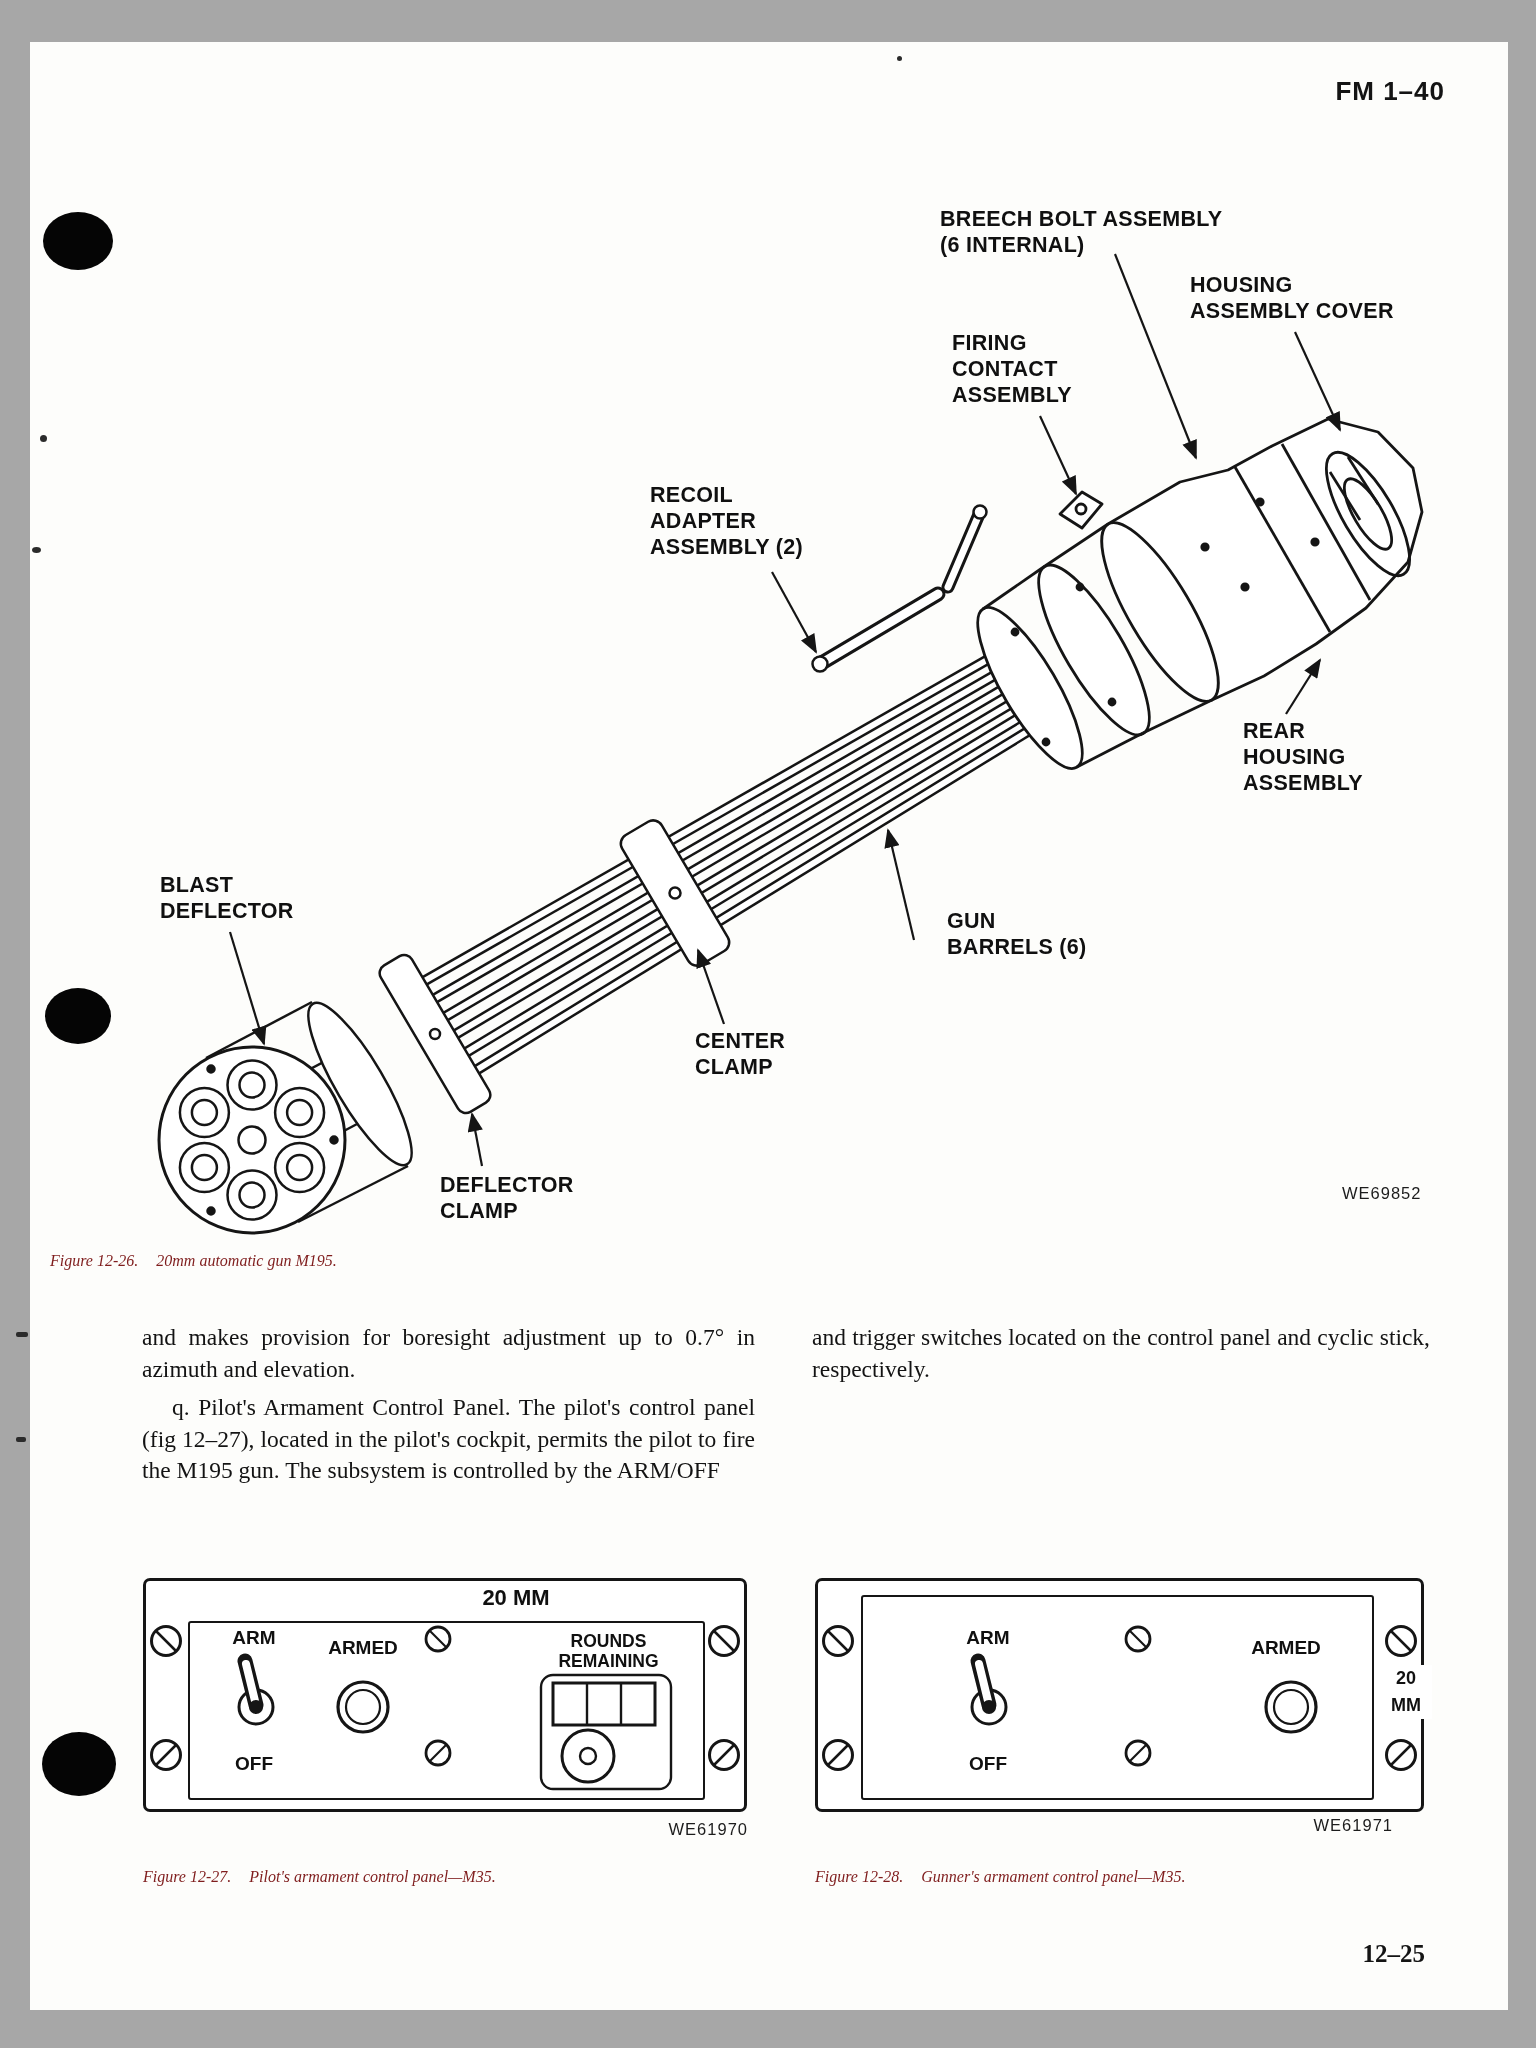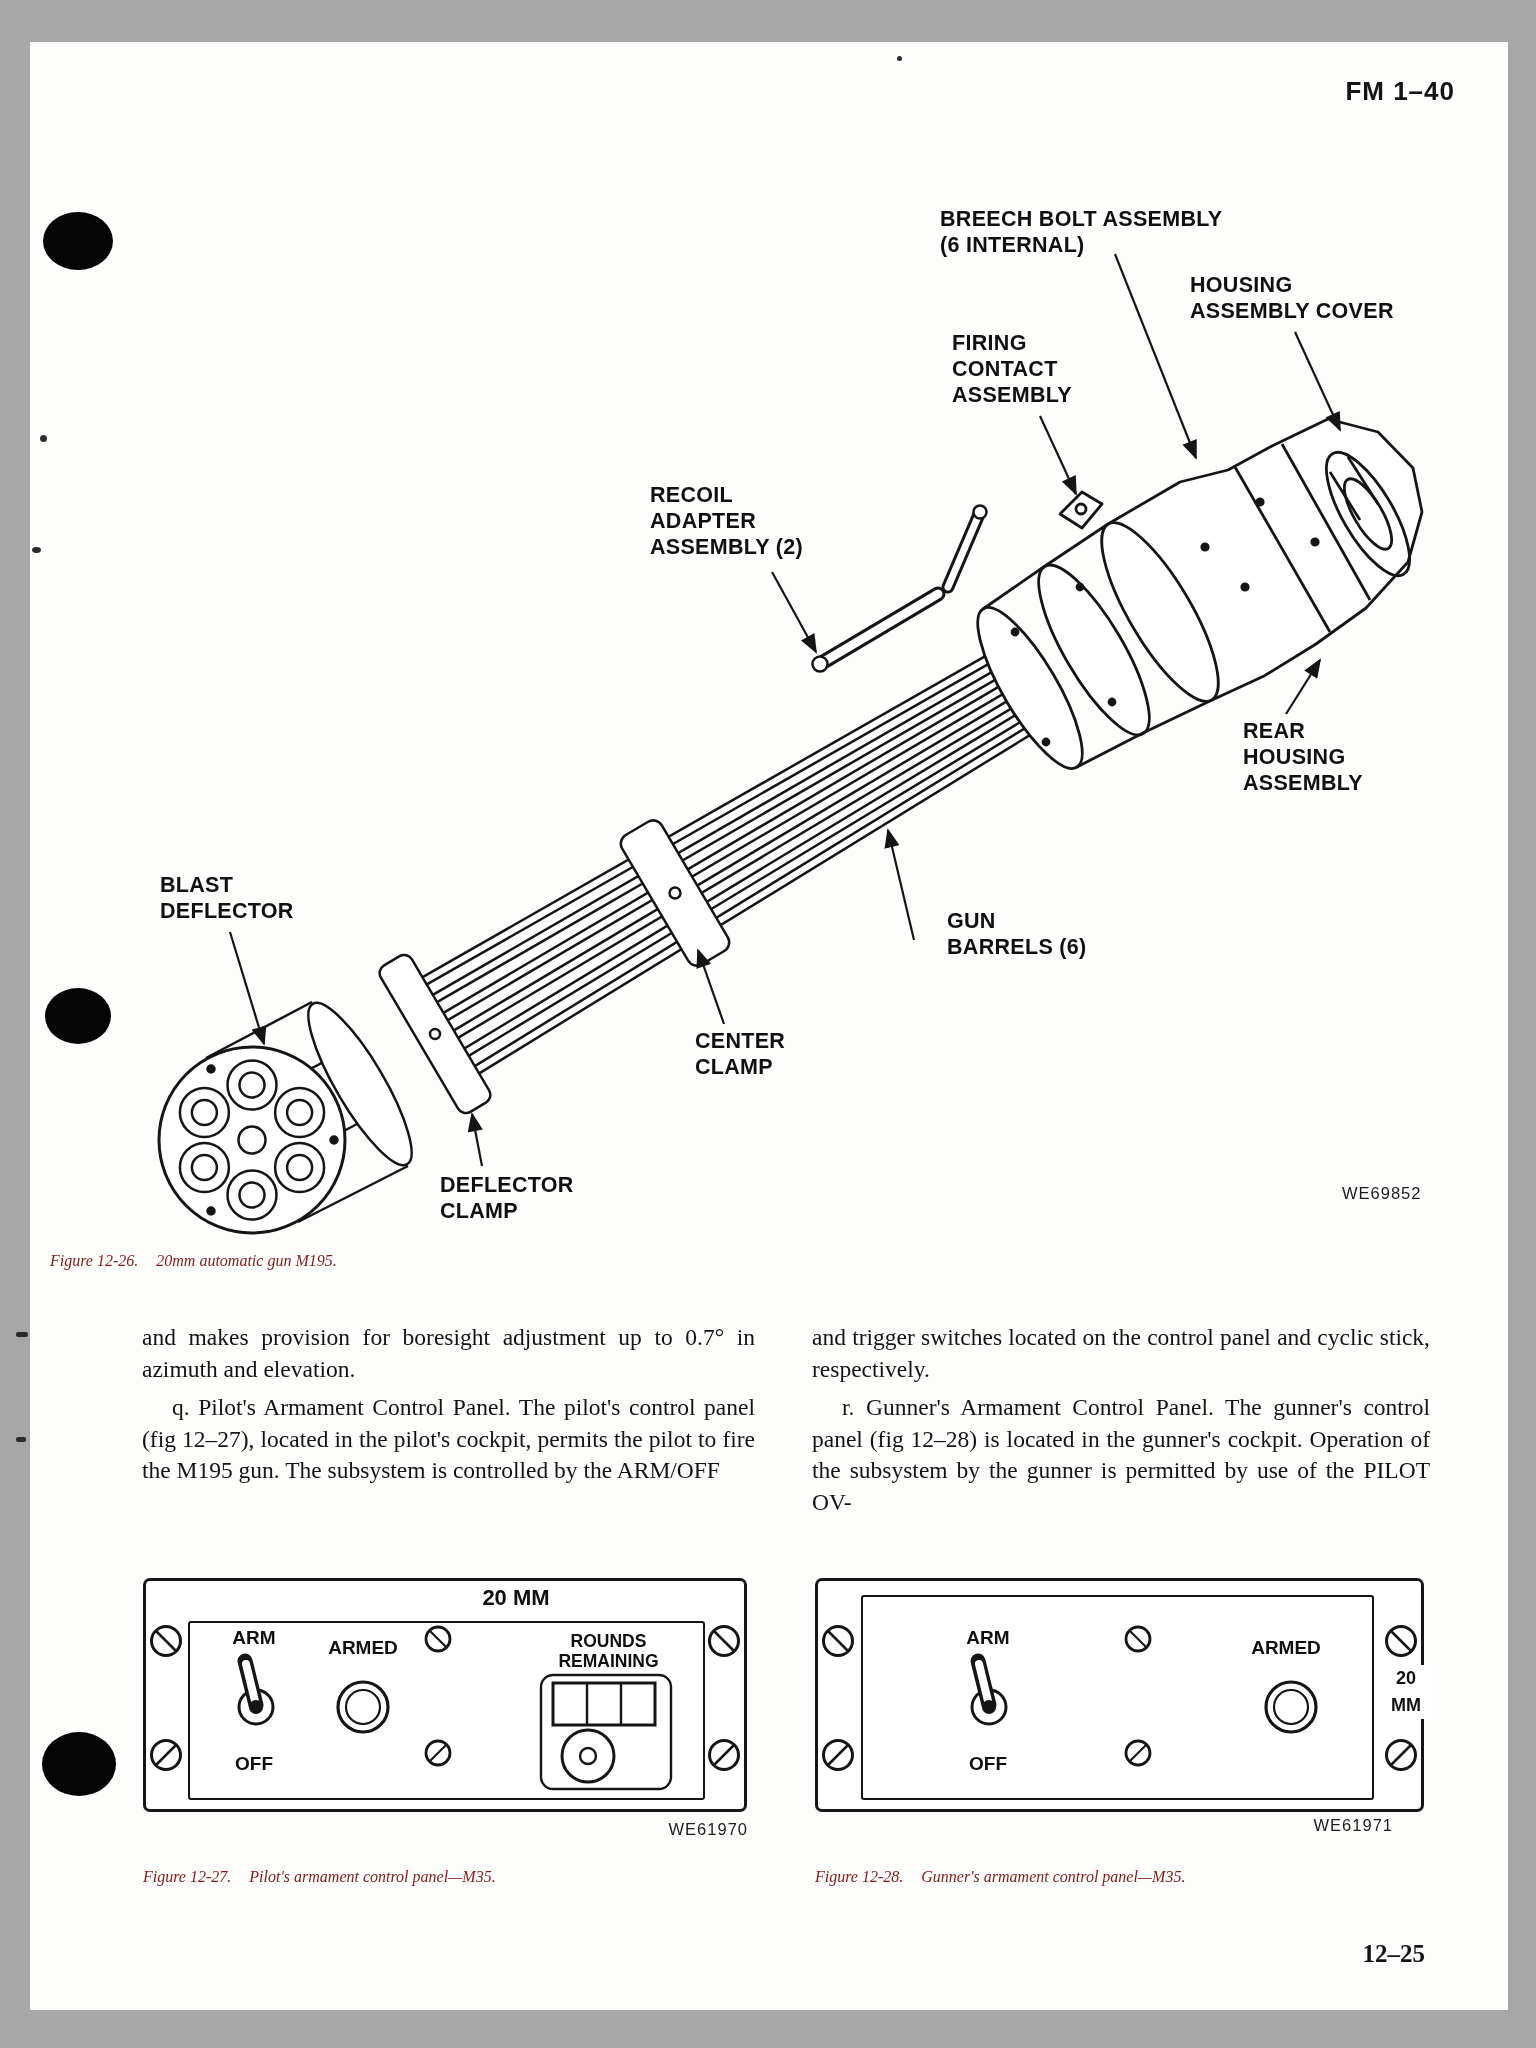--- a/index.html
+++ b/index.html
@@ -1,19 +1,19 @@
 <!DOCTYPE html>
 <html><head>
 <meta charset="utf-8">
 <style>
   html,body{margin:0;padding:0;background:#8f8f8f;}
   .canvas{position:relative;width:1536px;height:2048px;background:#a7a7a7;overflow:hidden;
           font-family:"Liberation Sans",sans-serif;color:#141414;}
   .page{position:absolute;left:30px;top:42px;width:1478px;height:1968px;background:#fdfdfb;}
-  .doc-code{position:absolute;top:34px;right:53px;font-weight:bold;font-size:26px;letter-spacing:1px;}
+  .doc-code{position:absolute;top:34px;right:63px;font-weight:bold;font-size:26px;letter-spacing:1px;}
   .hole{position:absolute;background:#050505;border-radius:50%;}
   .speck{position:absolute;background:#2b2b2b;border-radius:50%;}
   .gun-svg{position:absolute;left:0;top:0;}
   .dlabel{position:absolute;font-weight:bold;font-size:21.5px;line-height:26px;
           white-space:pre-line;letter-spacing:.3px;color:#101010;}
   .photo-id{position:absolute;font-size:16.5px;letter-spacing:1px;color:#1c1c1c;}
   .fig-caption{position:absolute;font-family:"Liberation Serif",serif;font-style:italic;
                font-size:16px;color:#7f1d1d;text-align:left;}
   .fig-caption .cap-label{margin-right:18px;}
   .bodycol{position:absolute;font-family:"Liberation Serif",serif;font-size:23.5px;
@@ -180,21 +180,20 @@
     <div class="fig-caption" style="left:20px;top:1210px;width:1478px;">
       <span class="cap-label">Figure 12-26.</span><span class="cap-text">20mm automatic gun M195.</span>
     </div>
 
     <div class="bodycol" style="left:112px;top:1280px;width:613px;">
       <p>and makes provision for boresight adjustment up to 0.7° in azimuth and elevation.</p>
       <p class="p2"><span class="lead">q. Pilot's Armament Control Panel.</span><span> The pilot's control panel (fig 12–27), located in the pilot's cockpit, permits the pilot to fire the M195 gun. The subsystem is controlled by the ARM/OFF</span></p>
     </div>
     <div class="bodycol" style="left:782px;top:1280px;width:618px;">
       <p>and trigger switches located on the control panel and cyclic stick, respectively.</p>
-      <p class="p2"><span class="lead">r. Gunner's Armament Control Panel.</span><span> The gunner's control panel (fig 12–28) is located in the gunner's cockpit. Operation of the subsystem by the gunner is permitted by use of the PILOT OV-</span></p>
     </div>
 
     <div class="panel" style="left:113px;top:1536px;width:598px;height:228px;">
       <div class="inner-rect" style="left:42px;top:40px;width:513px;height:175px;"></div>
 
       <svg class="widget" style="left:2px;top:42px;" width="36" height="36">
           <circle cx="18" cy="18" r="14.5" fill="#fff" stroke="#151515" stroke-width="3"></circle>
           <line x1="8" y1="8" x2="28" y2="28" stroke="#151515" stroke-width="2.5"></line>
         </svg>
       <svg class="widget" style="left:2px;top:156px;" width="36" height="36">

